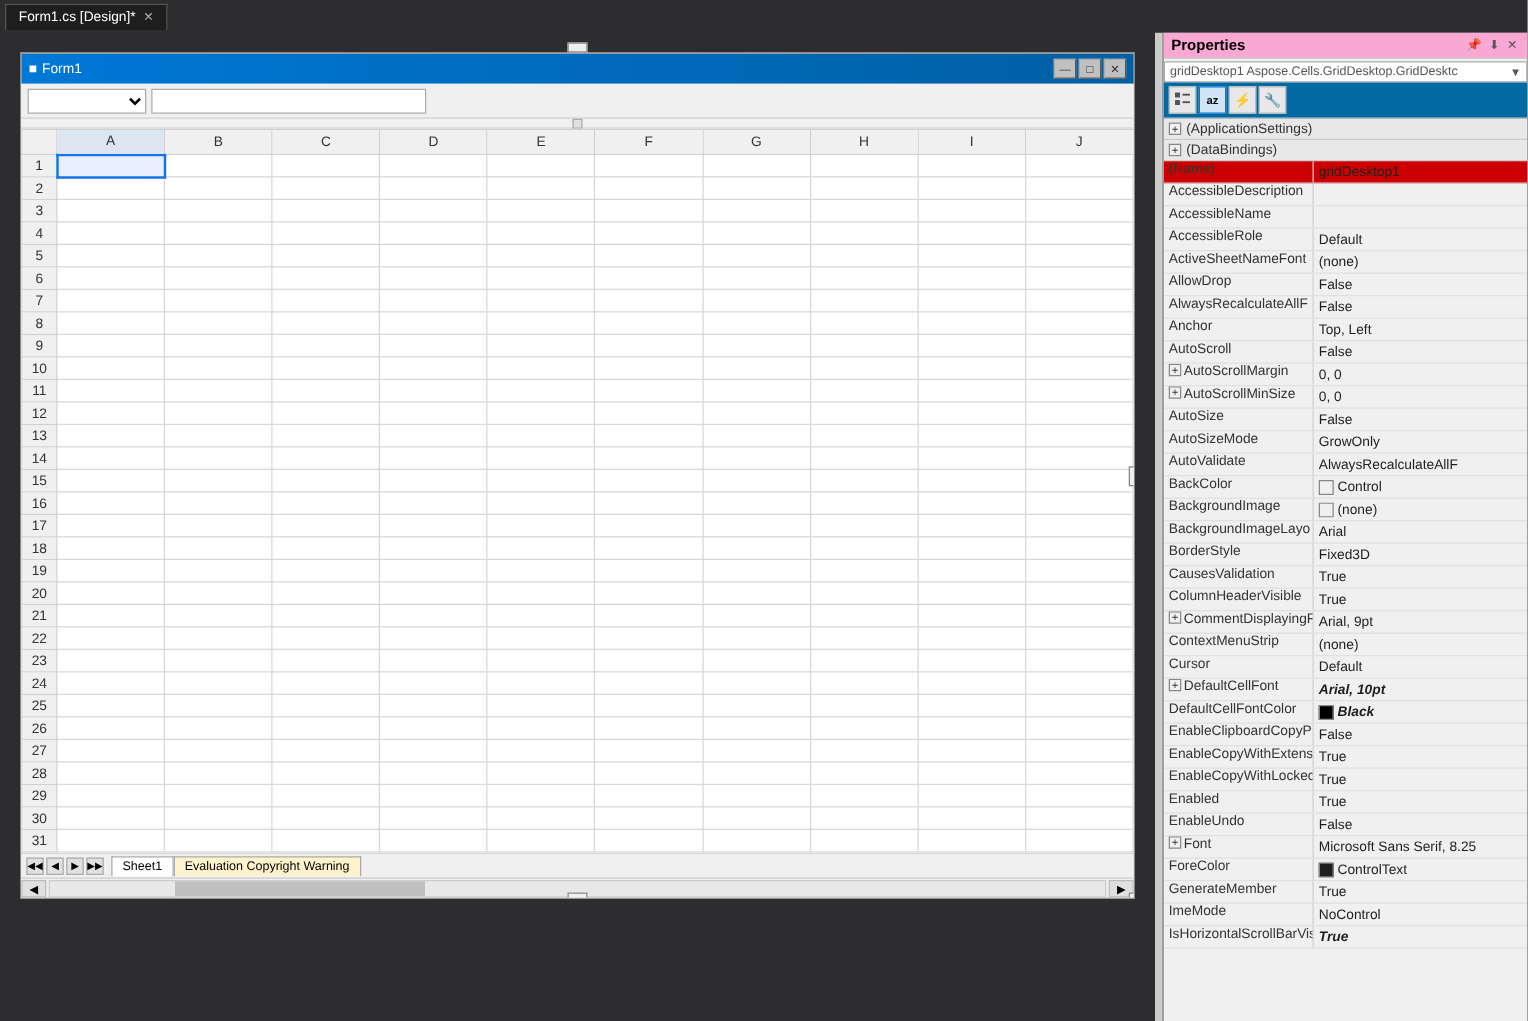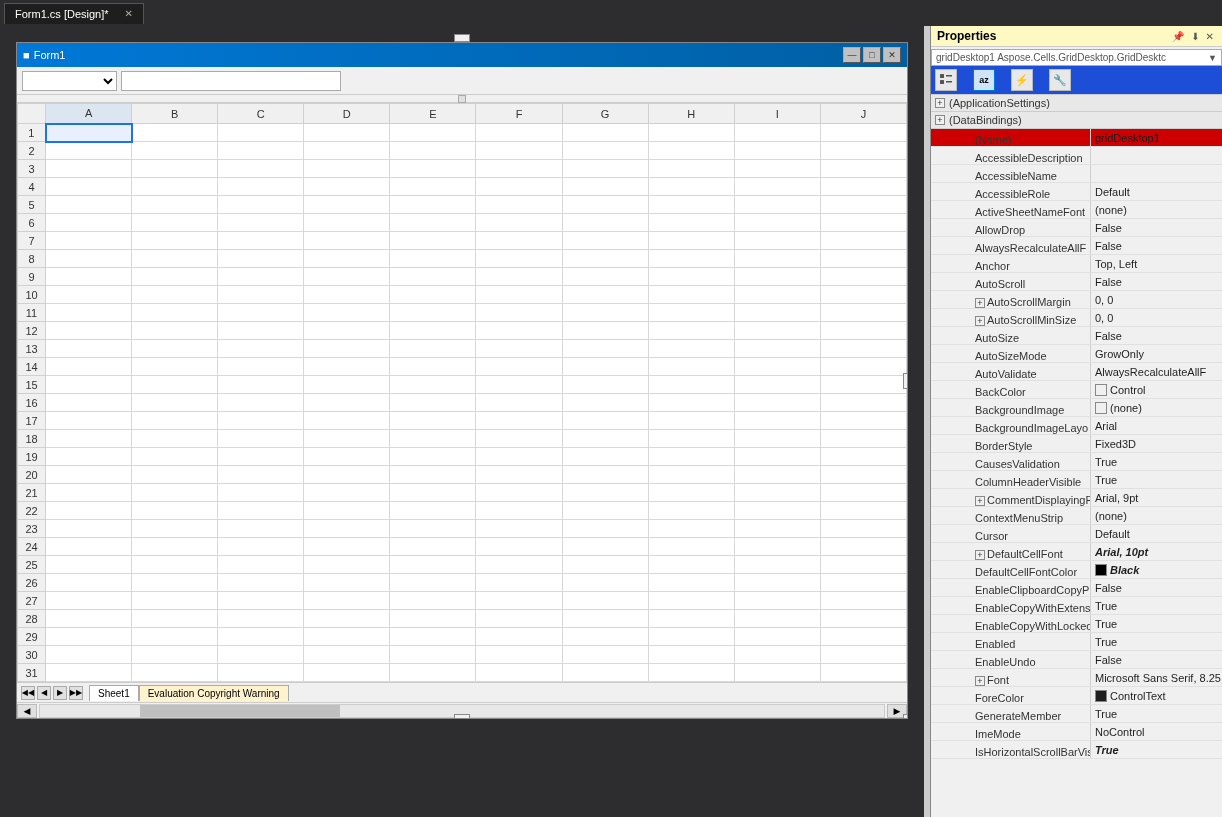--- a/index.html
+++ b/index.html
@@ -1,20 +1,20 @@
 <!DOCTYPE html>
 <html><head>
   <meta charset="utf-8">
   <style>
     * { box-sizing: border-box; margin: 0; padding: 0; }
     body { font-family: 'Segoe UI', Tahoma, sans-serif; font-size: 11px; background: #2d2d30; display: flex; flex-direction: column; height: 817px; overflow: hidden; }
 
     
     .tab-bar { background: #2d2d30; display: flex; align-items: center; height: 26px; padding: 0 4px; }
-    .tab { background: #3e3e42; color: #ddd; padding: 4px 10px; font-size: 11px; border-top: 1px solid #555; border-left: 1px solid #555; border-right: 1px solid #555; display: flex; align-items: center; gap: 16px; cursor: pointer; }
+    .tab { background: #3e3e42; color: #ddd; padding: 4px 10px; font-size: 11px; border-top: 1px solid #555; border-left: 1px solid #555; border-right: 1px solid #555; display: flex; align-items: center; gap: 6px; cursor: pointer; }
     .tab.active { background: #1e1e1e; color: #fff; }
     .tab-close { color: #aaa; font-size: 10px; cursor: pointer; }
 
     
     .main-area { display: flex; flex: 1; overflow: hidden; }
 
     
     .form-window { margin: 10px; background: #f0f0f0; border: 1px solid #888; flex: 1; display: flex; flex-direction: column; overflow: hidden; }
     .form-titlebar { background: linear-gradient(to right, #0078d7, #005fa3); color: white; padding: 3px 6px; display: flex; align-items: center; justify-content: space-between; height: 24px; }
     .form-title { font-size: 11px; display: flex; align-items: center; gap: 4px; }
@@ -46,30 +46,30 @@
     .sheet-tab.warning { background: #fff3cd; }
 
     
     .bottom-bar { background: #f0f0f0; height: 16px; border-top: 1px solid #ccc; display: flex; align-items: center; }
     .h-scroll { flex: 1; height: 14px; background: #e8e8e8; border: 1px solid #ccc; margin: 0 2px; }
     .scroll-thumb { height: 100%; width: 200px; background: #c0c0c0; margin-left: 100px; }
 
     
     .properties-panel { width: 292px; background: #f0f0f0; border-left: 1px solid #888; display: flex; flex-direction: column; overflow: hidden; }
     .properties-object { font-size: 10px; color: #555; background: white; border: 1px solid #aaa; padding: 2px 4px; margin-top: 2px; display: flex; justify-content: space-between; align-items: center; }
-    .properties-toolbar { display: flex; gap: 16px; padding: 3px 4px; border-bottom: 1px solid #ccc; background: #1d4ed8; }
+    .properties-toolbar { display: flex; gap: 2px; padding: 3px 4px; border-bottom: 1px solid #ccc; background: #0369a1; }
     .prop-tool-btn { width: 22px; height: 22px; background: #e8e8e8; border: 1px solid #bbb; display: flex; align-items: center; justify-content: center; font-size: 11px; cursor: pointer; }
     .prop-tool-btn.active { background: #d0e4f7; border-color: #0078d7; }
 
     
     .properties-table { flex: 1; overflow-y: auto; font-size: 11px; }
     .prop-group-header { background: #e8e8e8; padding: 2px 4px; color: #333; font-weight: normal; display: flex; align-items: center; gap: 2px; border-bottom: 1px solid #ccc; cursor: pointer; }
     .prop-row { display: flex; border-bottom: 1px solid #e0e0e0; height: 18px; align-items: center; }
     .prop-row.name-highlighted { background: #cc0000; }
-    .prop-name { width: 120px; padding: 0 4px; color: #333; border-right: 1px solid #d0d0d0; height: 100%; display: flex; align-items: flex-end; overflow: hidden; white-space: nowrap; flex-shrink: 0; margin-left: 40px; }
+    .prop-name { width: 120px; padding: 0 4px; color: #333; border-right: 1px solid #d0d0d0; height: 100%; display: flex; align-items: flex-start; overflow: hidden; white-space: nowrap; flex-shrink: 0; }
     .prop-value { flex: 1; padding: 0 4px; color: #1e1e1e; overflow: hidden; white-space: nowrap; display: flex; align-items: center; gap: 3px; }
     .prop-value.bold { font-weight: bold; font-style: italic; }
     .color-swatch { width: 12px; height: 12px; border: 1px solid #888; display: inline-block; flex-shrink: 0; }
 
     
     .panel-resize { width: 6px; background: #ccc; cursor: ew-resize; }
 
     
     .dropdown-arrow { font-size: 9px; color: #555; }
 
@@ -574,21 +574,21 @@
           <div style="position:absolute; right:-4px; bottom:-4px; width:8px; height:8px; background:#f0f0f0; border:1px solid #888; z-index:10;"></div>
         </div>
       </div>
     </div>
   </div>
 
   <div class="panel-resize"></div>
 
   <div class="properties-panel">
 
-    <div style="background:#fef9c3; padding:3px 6px; border-bottom:1px solid #ccc; display:flex; justify-content:space-between; align-items:center;">
+    <div style="background:#f9a8d4; padding:3px 6px; border-bottom:1px solid #ccc; display:flex; justify-content:space-between; align-items:center;">
       <span style="font-size:12px; font-weight:bold;">Properties</span>
       <div class="panel-header-icons">
         <span class="panel-icon">📌</span>
         <span class="panel-icon">⬇</span>
         <span class="panel-icon">✕</span>
       </div>
     </div>
 
     <div class="properties-object">
       <span>

